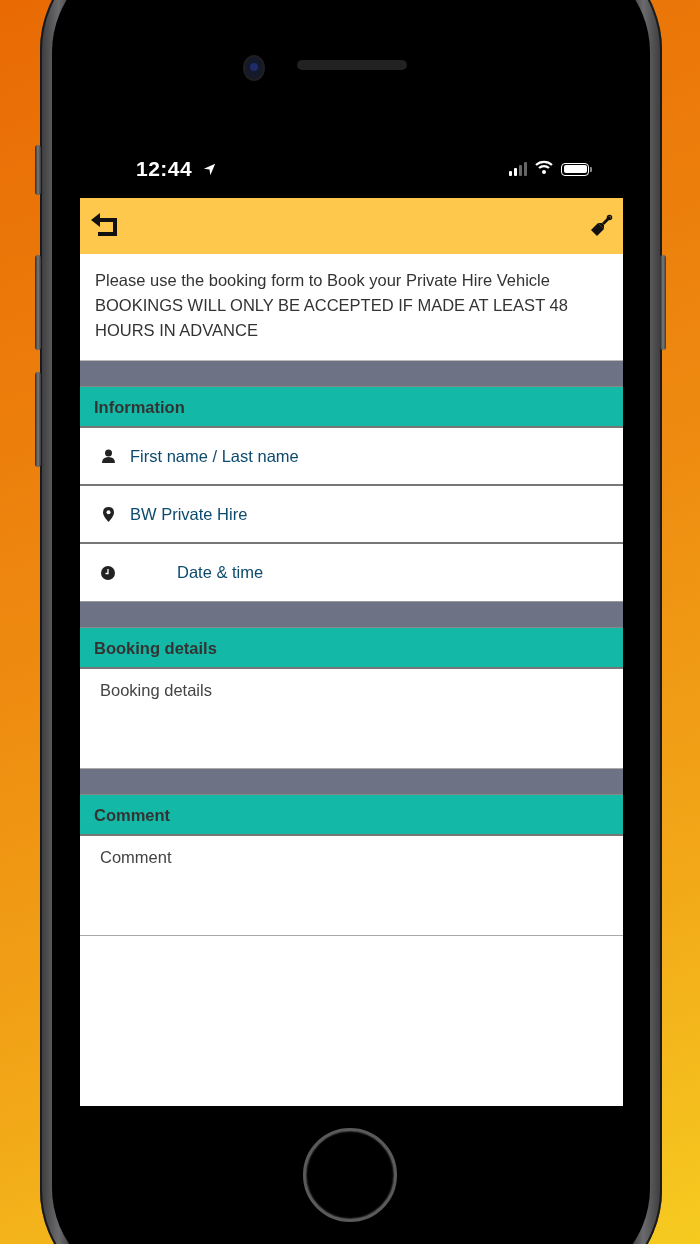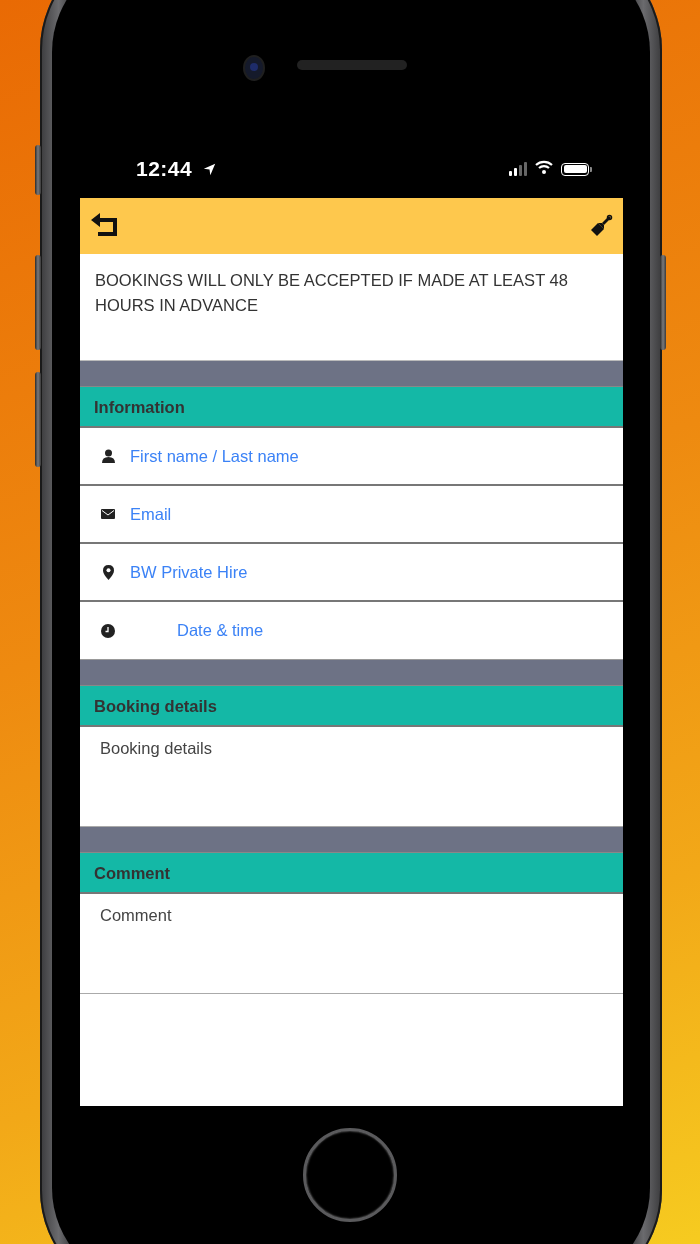--- a/index.html
+++ b/index.html
@@ -41,21 +41,21 @@
 
   .toolbar { height:56px; background:#fec84d; position:relative; }
   .back-btn { position:absolute; left:8px; top:12px; width:34px; height:32px; cursor:pointer; }
   .brush-btn { position:absolute; right:10px; top:16px; width:24px; height:24px; cursor:pointer; }
 
   .notice { padding:14px 15px 16px 15px; font-size:16.5px; line-height:25px; color:#333; border-bottom:1px solid #bbb; height:107px; box-sizing:border-box; }
   .spacer { height:25px; background:#6d7285; border-bottom:1px solid #888; }
   .section-header { height:39px; background:#14b8a6; color:#333; font-size:16.5px; font-weight:bold; line-height:40px; padding-left:14px; border-bottom:2px solid #777; box-sizing:border-box; height:41px; }
   .field { height:58px; display:flex; align-items:center; border-bottom:2px solid #777; box-sizing:border-box; cursor:text; }
   .field .icon { width:14px; height:14px; margin-left:21px; margin-right:15px; display:flex; align-items:center; justify-content:center; }
-  .field .label { font-size:16.5px; color:#3b82f6; }
+  .field .label { font-size:16.5px; color:#0c4a6e; }
   .textarea { padding:12px 20px; font-size:16.5px; color:#444; box-sizing:border-box; cursor:text; border-bottom:1px solid #aaa; }
 </style>
 </head>
 <body>
 
 <div class="phone">
   <div class="phone-inner"></div>
 </div>
 <div class="side-btn" style="left:35px;top:145px;height:50px;"></div>
 <div class="side-btn" style="left:35px;top:255px;height:95px;"></div>
@@ -110,43 +110,35 @@
           <path d="M13 9 L20 2 L22 4 L15 11 Z" fill="#111"></path>
           <circle cx="20.5" cy="3.5" r="2" fill="none" stroke="#111" stroke-width="1.5"></circle>
           <path d="M2 16 L9 9 L15 15 L8 22 Z" fill="#111"></path>
           <path d="M9 9 L13 9 L15 11 L15 15 Z" fill="#111"></path>
         </svg>
       </span>
     </div>
   </div>
 
   <div class="notice">
+    <div>Please use the booking form to Book your Private Hire Vehicle</div>
     <div>BOOKINGS WILL ONLY BE ACCEPTED IF MADE AT LEAST 48 HOURS IN ADVANCE</div>
   </div>
 
   <div class="spacer"></div>
   <div class="section-header">Information</div>
 
   <div class="field">
     <span class="icon">
       <svg width="13" height="14" viewBox="0 0 13 14">
           <circle cx="6.5" cy="4" r="3.5" fill="#222"></circle>
           <path d="M0 14 Q0 8 6.5 8 Q13 8 13 14 Z" fill="#222"></path>
         </svg>
     </span>
     <span class="label">First name / Last name</span>
-  </div>
-  <div class="field">
-    <span class="icon">
-      <svg width="14" height="10" viewBox="0 0 14 10">
-          <rect width="14" height="10" rx="1" fill="#222"></rect>
-          <path d="M1 1.5 L7 6 L13 1.5" stroke="#fff" stroke-width="1" fill="none"></path>
-        </svg>
-    </span>
-    <span class="label">Email</span>
   </div>
   <div class="field">
     <span class="icon">
       <svg width="11" height="15" viewBox="0 0 11 15">
           <path d="M5.5 0 Q11 0 11 5.5 Q11 9 5.5 15 Q0 9 0 5.5 Q0 0 5.5 0 Z" fill="#222"></path>
           <circle cx="5.5" cy="5.2" r="2" fill="#fff"></circle>
         </svg>
     </span>
     <span class="label">BW Private Hire</span>
   </div>

